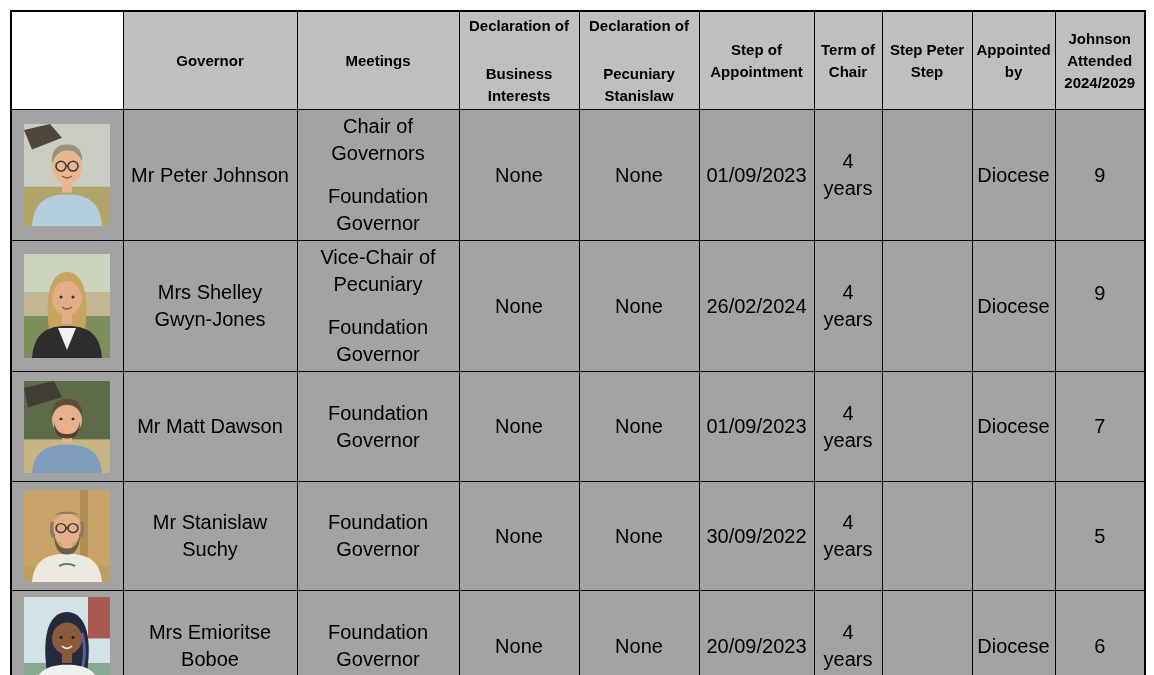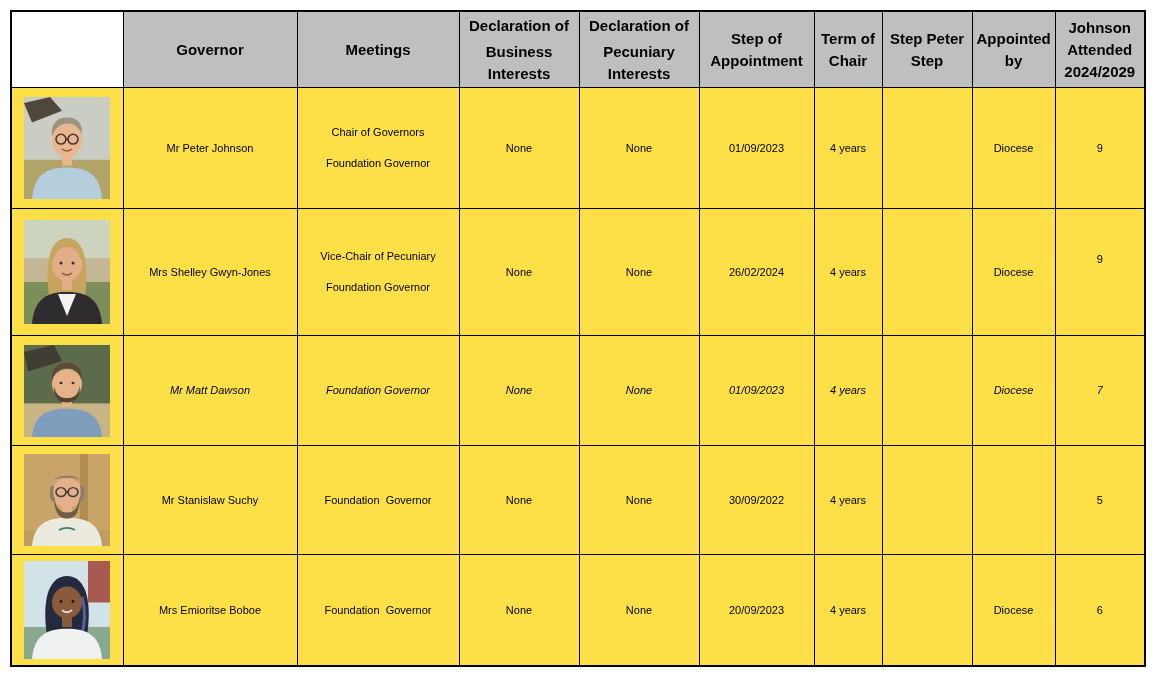--- a/index.html
+++ b/index.html
@@ -28,27 +28,27 @@
     background:#bfbfbf;
     font-weight:bold;
     font-size:15px;
     line-height:1.45;
     height:72px;
   }
   thead th.c-photo { background:#ffffff; }
 
   tr.r0 { height:121px; }
   tr.r1 { height:127px; }
-  tr.r2 { height:110px;font-style:italic; }
+  tr.r2 { height:110px; }
   tr.r3 { height:109px; }
   tr.r4 { height:111px; }
 
-  td { font-size:11px; line-height:1.35; background:#fde047; }
+  td { font-size:20px; line-height:1.35; background:#a3a3a3; }
   .hl { display:block; }
-  .hgap { margin-top:4px; }
+  .hgap { margin-top:26px; }
 
   .c-pos .pos { white-space:pre-wrap; }
   .pos2:empty { display:none; }
   .pos2:not(:empty) { margin-top:16px; }
 
   .m-high { transform:translateY(-13px); }
 
   svg.photo { display:block; margin:0 auto; }
 </style>
 </head>
@@ -77,21 +77,21 @@
       </th>
       <th>
         <span class="hl">Meetings</span>
       </th>
       <th>
         <span class="hl">Declaration of</span>
         <span class="hl hgap">Business Interests</span>
       </th>
       <th>
         <span class="hl">Declaration of</span>
-        <span class="hl hgap">Pecuniary Interests</span>
+        <span class="hl hgap">Pecuniary Stanislaw</span>
       </th>
       <th>
         <span class="hl">Step of</span>
         <span class="hl">Appointment</span>
       </th>
       <th>
         <span class="hl">Term of</span>
         <span class="hl">Chair</span>
       </th>
       <th>

